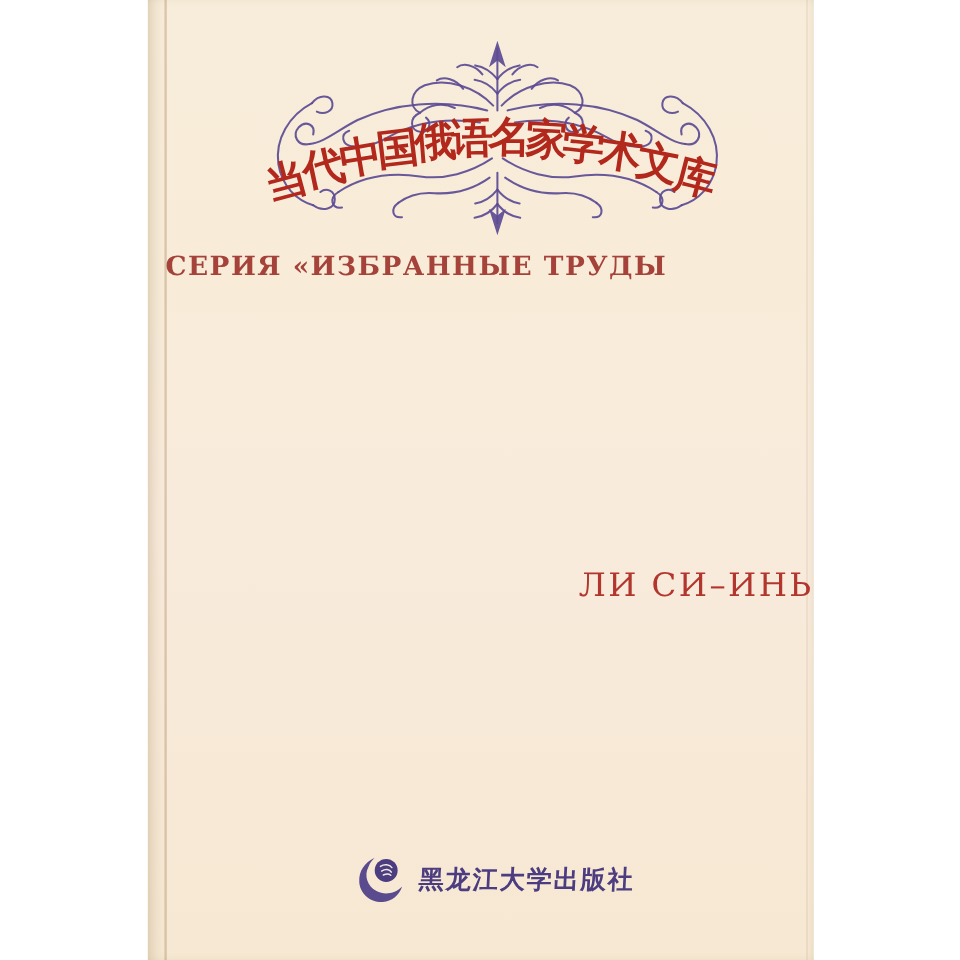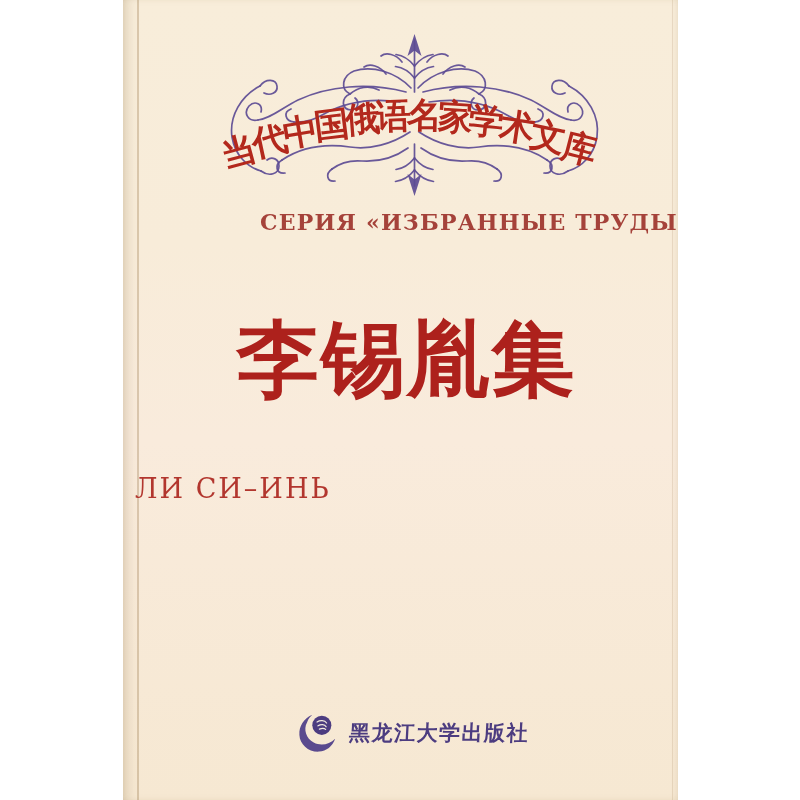--- a/index.html
+++ b/index.html
@@ -65,39 +65,39 @@
   .series-cn span:nth-child(7){transform:translateY(0px) rotate(1deg);}
   .series-cn span:nth-child(8){transform:translateY(2px) rotate(3.5deg);}
   .series-cn span:nth-child(9){transform:translateY(6px) rotate(6deg);}
   .series-cn span:nth-child(10){transform:translateY(12px) rotate(8.5deg);}
   .series-cn span:nth-child(11){transform:translateY(21px) rotate(11.5deg);}
   .series-cn span:nth-child(12){transform:translateY(33px) rotate(14.5deg);}
 
   
   .series-ru{
     position:absolute;top:208px;left:3px;right:0;
-    text-align:right;z-index:2;
+    text-align:left;z-index:2;
     font-family:"DejaVu Serif","Liberation Serif",serif;
     font-size:22px;font-weight:700;letter-spacing:1.2px;
-    color:var(--series-ru-red);line-height:29px;padding-left:28px;
+    color:var(--series-ru-red);line-height:29px;
   }
 
   
   .main-title{
     position:absolute;top:316px;left:0;right:0;
     text-align:center;z-index:2;
     font-family:"DejaVu Serif","Liberation Serif",serif;
     font-size:83px;font-weight:700;letter-spacing:2px;
     color:var(--title-red);line-height:1.05;
   }
 
   
   .author{
     position:absolute;top:473px;left:0;right:0;
-    text-align:left;z-index:2;
+    text-align:right;z-index:2;
     font-family:"DejaVu Serif","Liberation Serif",serif;
     font-size:27px;font-weight:400;letter-spacing:2px;
     color:var(--author-red);
   }
 
   
   .publisher{
     position:absolute;top:712px;left:13px;right:0;
     display:flex;align-items:center;justify-content:center;gap:10px;
     z-index:2;
@@ -167,21 +167,20 @@
           <span>学</span>
           <span>术</span>
           <span>文</span>
           <span>库</span>
         </div>
 
       <div class="series-ru">
         <div>СЕРИЯ «ИЗБРАННЫЕ ТРУДЫ</div>
       </div>
 
-      <div class="main-title">李锡胤集</div>
 
       <div class="author">ЛИ СИ–ИНЬ</div>
 
       <div class="publisher">
         <svg class="pub-logo" viewBox="0 0 44 44" aria-hidden="true">
           <path d="M16,3 C7,7 2,15 2.5,24 C3,34 12,42 23,41.5 C31,41 37,36 40,28 C34,34 25,36 17.5,32 C9.5,28 6.5,18 10.5,11 C12,7 14,5 16,3 Z" fill="#5a4a8e"></path>
           <circle cx="26" cy="14" r="10" fill="#4c3c80"></circle>
           <path d="M21,10.5 C24,8.5 29,8.5 31,11.5 M22,14.5 C25,12.5 29,12.5 30.5,15.5 M23.5,18 C26,17 28.5,17 30,18.2" stroke="#f2eadf" stroke-width="1.3" fill="none" stroke-linecap="round"></path>
         </svg>
         <div class="pub-name">黑龙江大学出版社</div>

